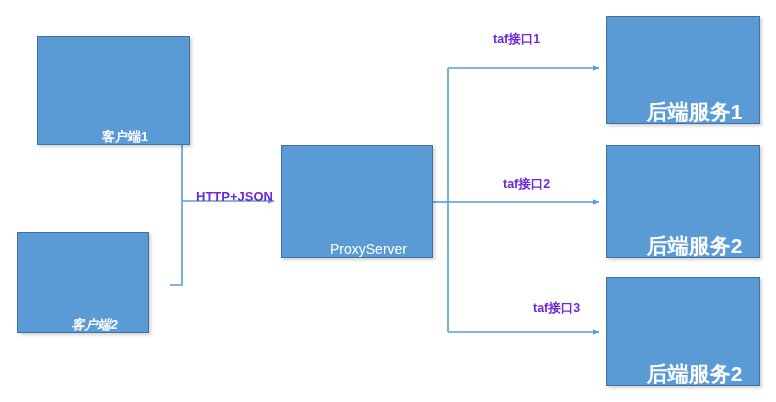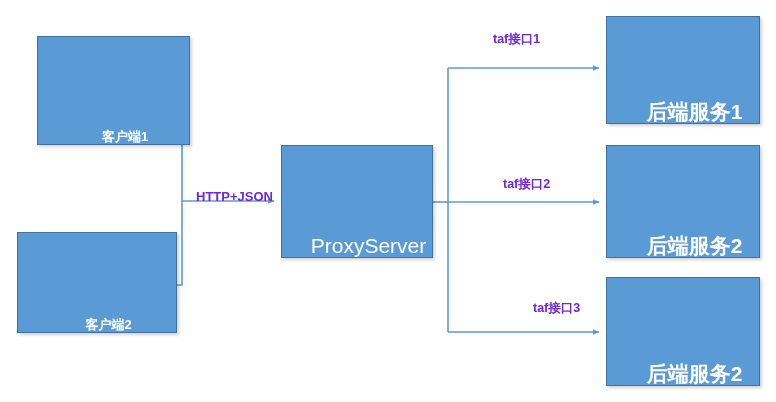--- a/index.html
+++ b/index.html
@@ -33,21 +33,21 @@
     display: block;
     text-align: center;
     line-height: 1.1;
     white-space: nowrap;
   }
   .node.client .node-label {
     font-size: 13px;
     font-weight: bold;
   }
   .node.proxy .node-label {
-    font-size: 21px;
+    font-size: 14px;
     font-weight: normal;
   }
   .node.backend .node-label {
     font-size: 21px;
     font-weight: bold;
   }
   .edge-label {
     position: absolute;
     color: #6d28d9;
     font-size: 12.5px;
@@ -92,21 +92,21 @@
 
     <path d="M448,202 L599,202" fill="none" stroke="#5B9BD5" stroke-width="1.6" marker-end="url(#arrowhead)"></path>
 
     <path d="M448,332 L599,332" fill="none" stroke="#5B9BD5" stroke-width="1.6" marker-end="url(#arrowhead)"></path>
   </svg>
 
   <div class="node client" style="left:17px; top:36px; width:153px; height:109px;margin-left:20px;">
     <span class="node-label">客户端1</span>
   </div>
 
-  <div class="node client" style="left:17px; top:232px; width:160px; height:101px;">
+  <div class="node client" style="left:17px; top:232px; width:132px; height:101px;font-style:italic;">
     <span class="node-label">客户端2</span>
   </div>
 
   <div class="node proxy" style="left:281px; top:145px; width:152px; height:113px;">
     <span class="node-label">ProxyServer</span>
   </div>
 
   <div class="node backend" style="left:606px; top:16px; width:154px; height:108px;">
     <span class="node-label">后端服务1</span>
   </div>

